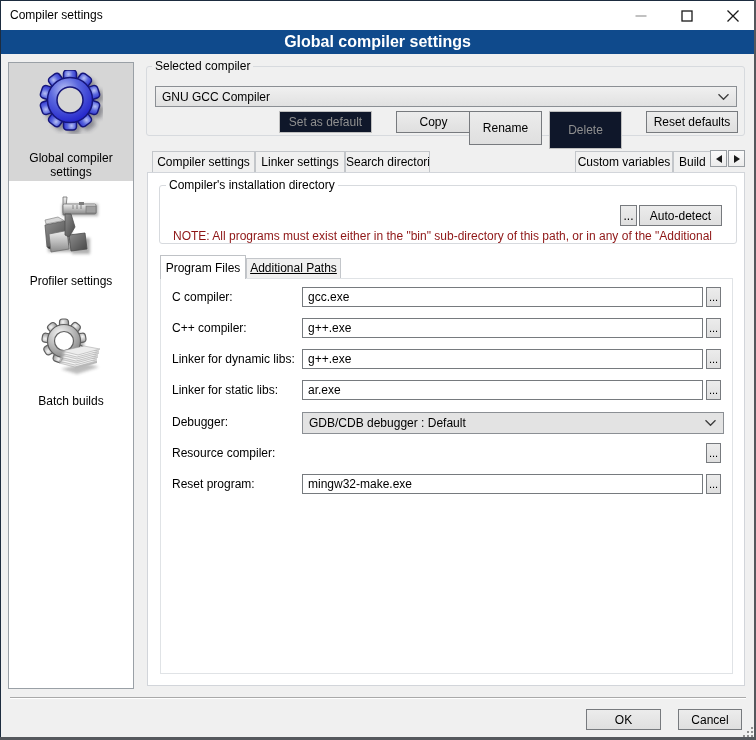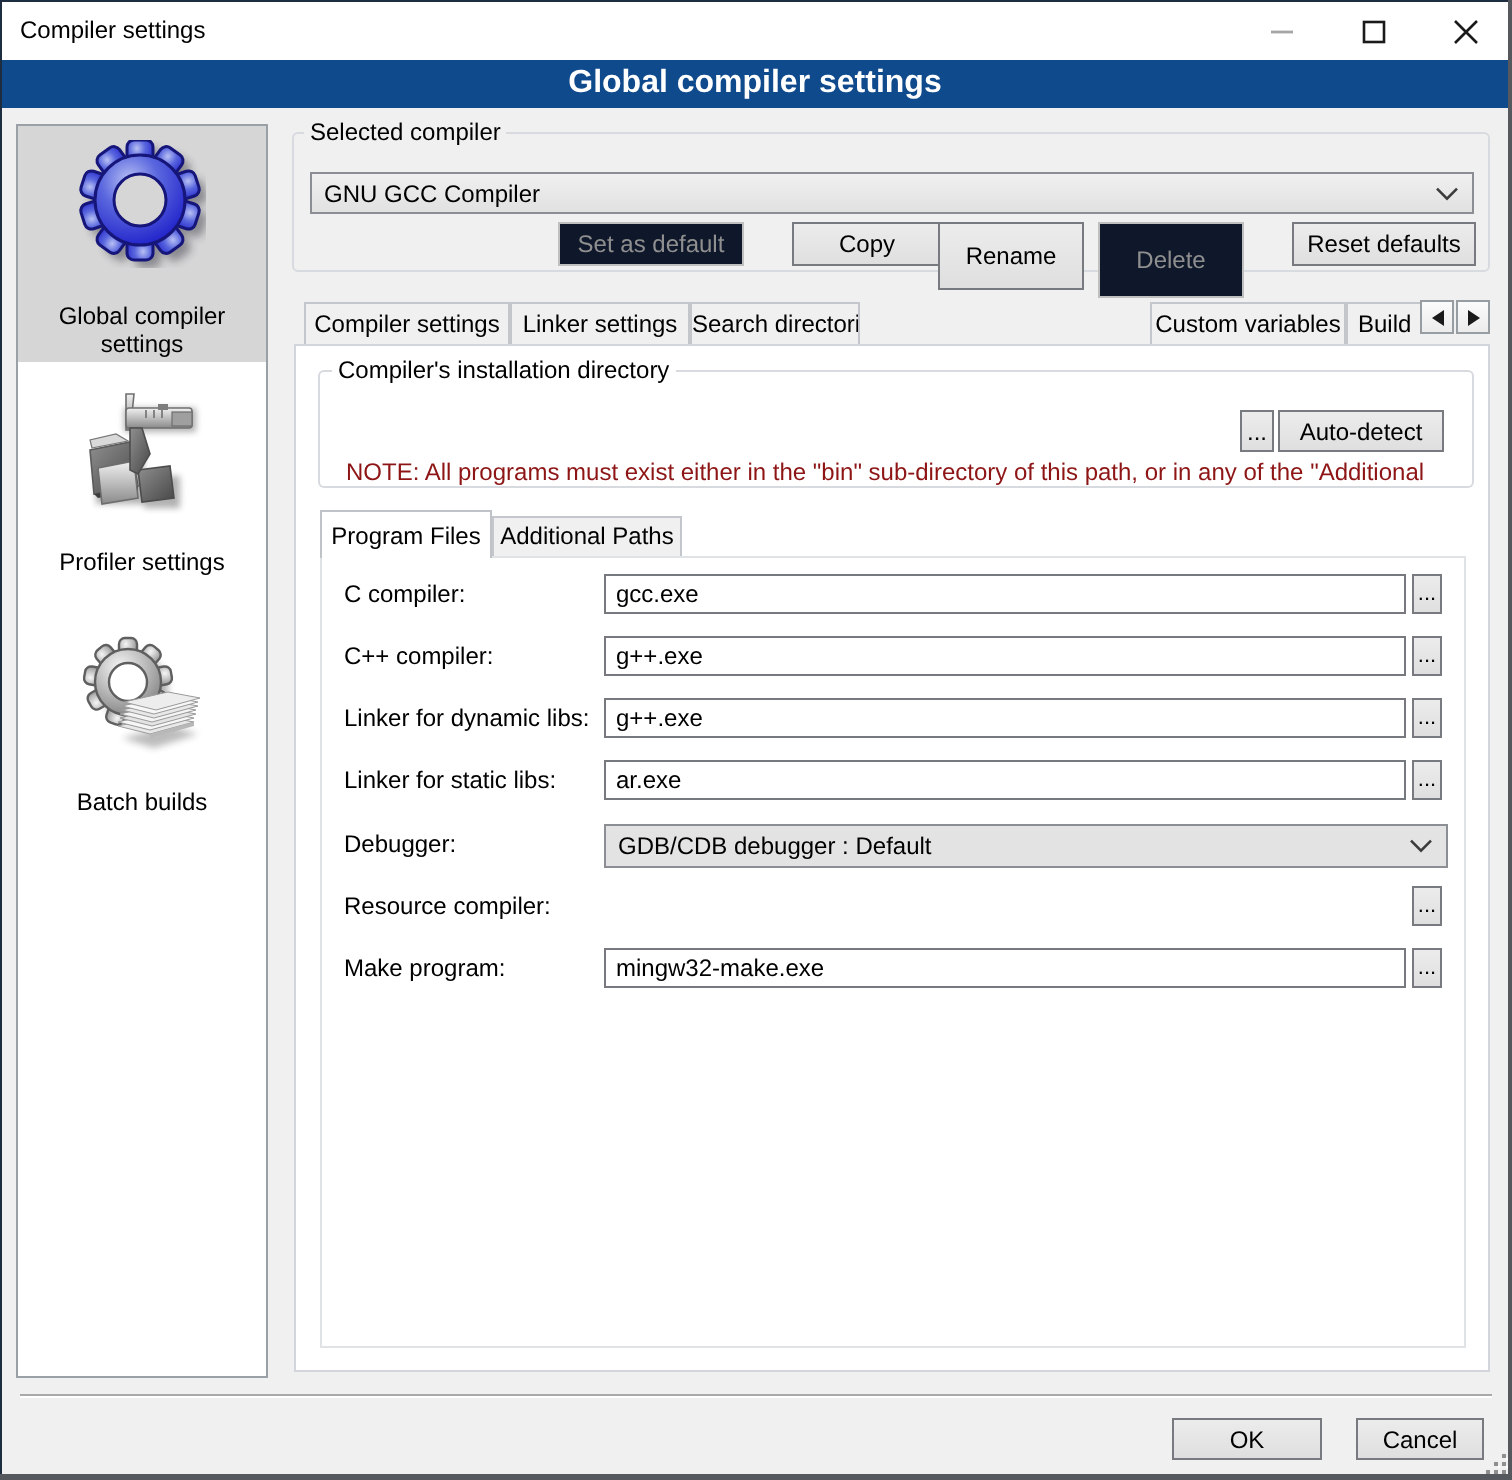--- a/index.html
+++ b/index.html
@@ -80,21 +80,21 @@
   .path-input .sel { position:absolute; left:3px; top:2px; bottom:2px; display:flex; align-items:center;
                      background:#0078d7; color:#fff; padding:0 1px; white-space:pre; }
   #btn-dots-dir  { left:620px; top:205px; width:17px; height:21px; z-index:2; }
   #btn-autodetect{ left:639px; top:205px; width:83px; height:21px; z-index:2; }
   .note { position:absolute; left:173px; top:229px; width:541px; height:14px; font-size:12px; line-height:14px;
           color:#8e1515; white-space:nowrap; overflow:hidden; z-index:2; }
 
   
   .itab { z-index:3; }
   #itab-0 { left:160px; top:255px; width:86px; height:24px; line-height:24px; }
-  #itab-1 { left:246px; top:258px; width:95px; height:20px; line-height:19px; }
+  #itab-1 { left:246px; top:258px; width:95px; height:20px; line-height:19px;text-decoration:underline; }
   .inner-page { position:absolute; left:160px; top:278px; width:573px; height:396px; background:#fff;
                 border:1px solid #e0e3e6; z-index:2; }
 
   .frm-label { position:absolute; left:172px; font-size:12px; color:#000; white-space:nowrap; z-index:3; }
   .frm-input { position:absolute; left:302px; width:401px; height:20px; background:#fff; border:1px solid #767a7e;
                font-size:12px; padding-left:5px; display:flex; align-items:center; white-space:nowrap;
                overflow:hidden; z-index:3; }
   .frm-dots  { position:absolute; left:706px; width:15px; height:20px; z-index:3; font-size:11px;
                letter-spacing:0; line-height:10px; }
   .frm-combo { left:302px; top:412px; width:422px; height:22px; background:#e3e3e3; z-index:3; }
@@ -337,21 +337,21 @@
   <div class="combo frm-combo">
     <span class="cv">GDB/CDB debugger : Default</span>
     <svg class="chev" width="11" height="7" viewBox="0 0 11 7">
         <path d="M0.5 0.8 L5.5 5.8 L10.5 0.8" fill="none" stroke="#3c3c3c" stroke-width="1.3"></path>
       </svg>
   </div>
 
   <span class="frm-label" style="top:446px">Resource compiler:</span>
   <div class="btn frm-dots" style="top:443px">...</div>
 
-  <span class="frm-label" style="top:477px">Make program:</span>
+  <span class="frm-label" style="top:477px">Reset program:</span>
   <div class="frm-input" style="top:474px">mingw32-make.exe</div>
   <div class="btn frm-dots" style="top:474px">...</div>
 
   <div class="sep"></div>
   <div class="btn" id="btn-ok">OK</div>
   <div class="btn" id="btn-cancel">Cancel</div>
   <svg class="grip" width="12" height="12" viewBox="0 0 12 12">
     <g fill="#8f8f8f">
       <rect x="9" y="1" width="2" height="2"></rect>
       <rect x="5" y="5" width="2" height="2"></rect>

